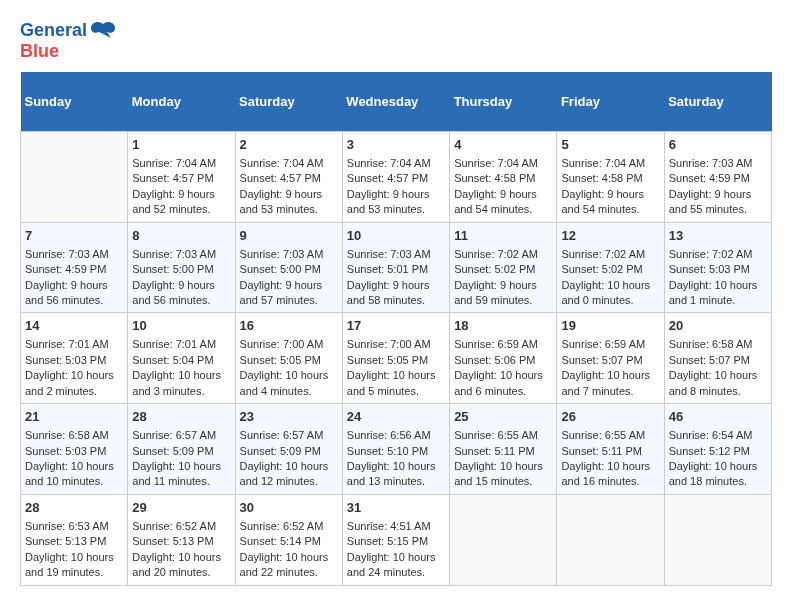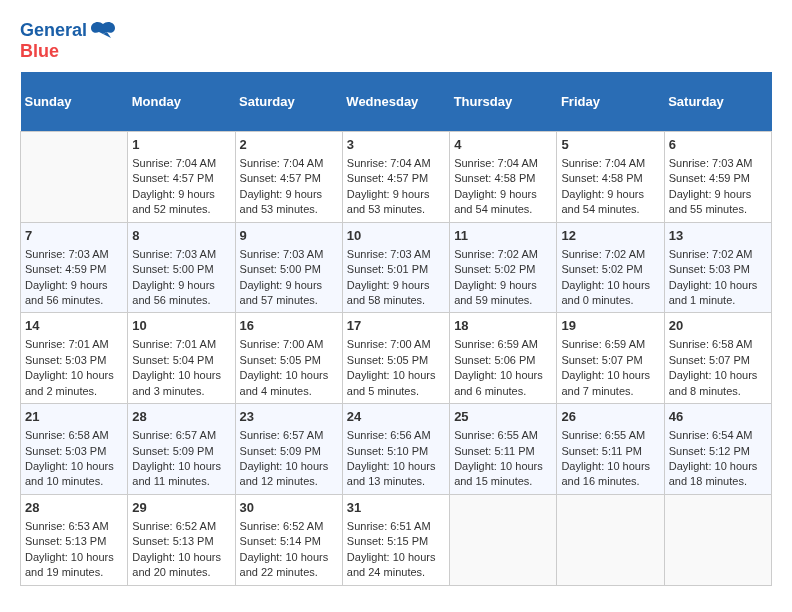--- a/index.html
+++ b/index.html
@@ -237,20 +237,20 @@
         <td>
           <span class="day-number">29</span>
           <div class="cell-content"><span>Sunrise: 6:52 AM</span><br><span>Sunset: 5:13 PM</span><br><span>Daylight: 10 hours and 20 minutes.</span></div>
         </td>
         <td>
           <span class="day-number">30</span>
           <div class="cell-content"><span>Sunrise: 6:52 AM</span><br><span>Sunset: 5:14 PM</span><br><span>Daylight: 10 hours and 22 minutes.</span></div>
         </td>
         <td>
           <span class="day-number">31</span>
-          <div class="cell-content"><span>Sunrise: 6:51 AM</span><br><span>Sunset: 5:15 PM</span><br><span>Daylight: 10 hours and 24 minutes.</span></div>
+          <div class="cell-content"><span>Sunrise: 4:51 AM</span><br><span>Sunset: 5:15 PM</span><br><span>Daylight: 10 hours and 24 minutes.</span></div>
         </td>
         <td class="empty"></td>
         <td class="empty"></td>
         <td class="empty"></td>
       </tr>
     </tbody>
 </table>
 
 </body></html>

